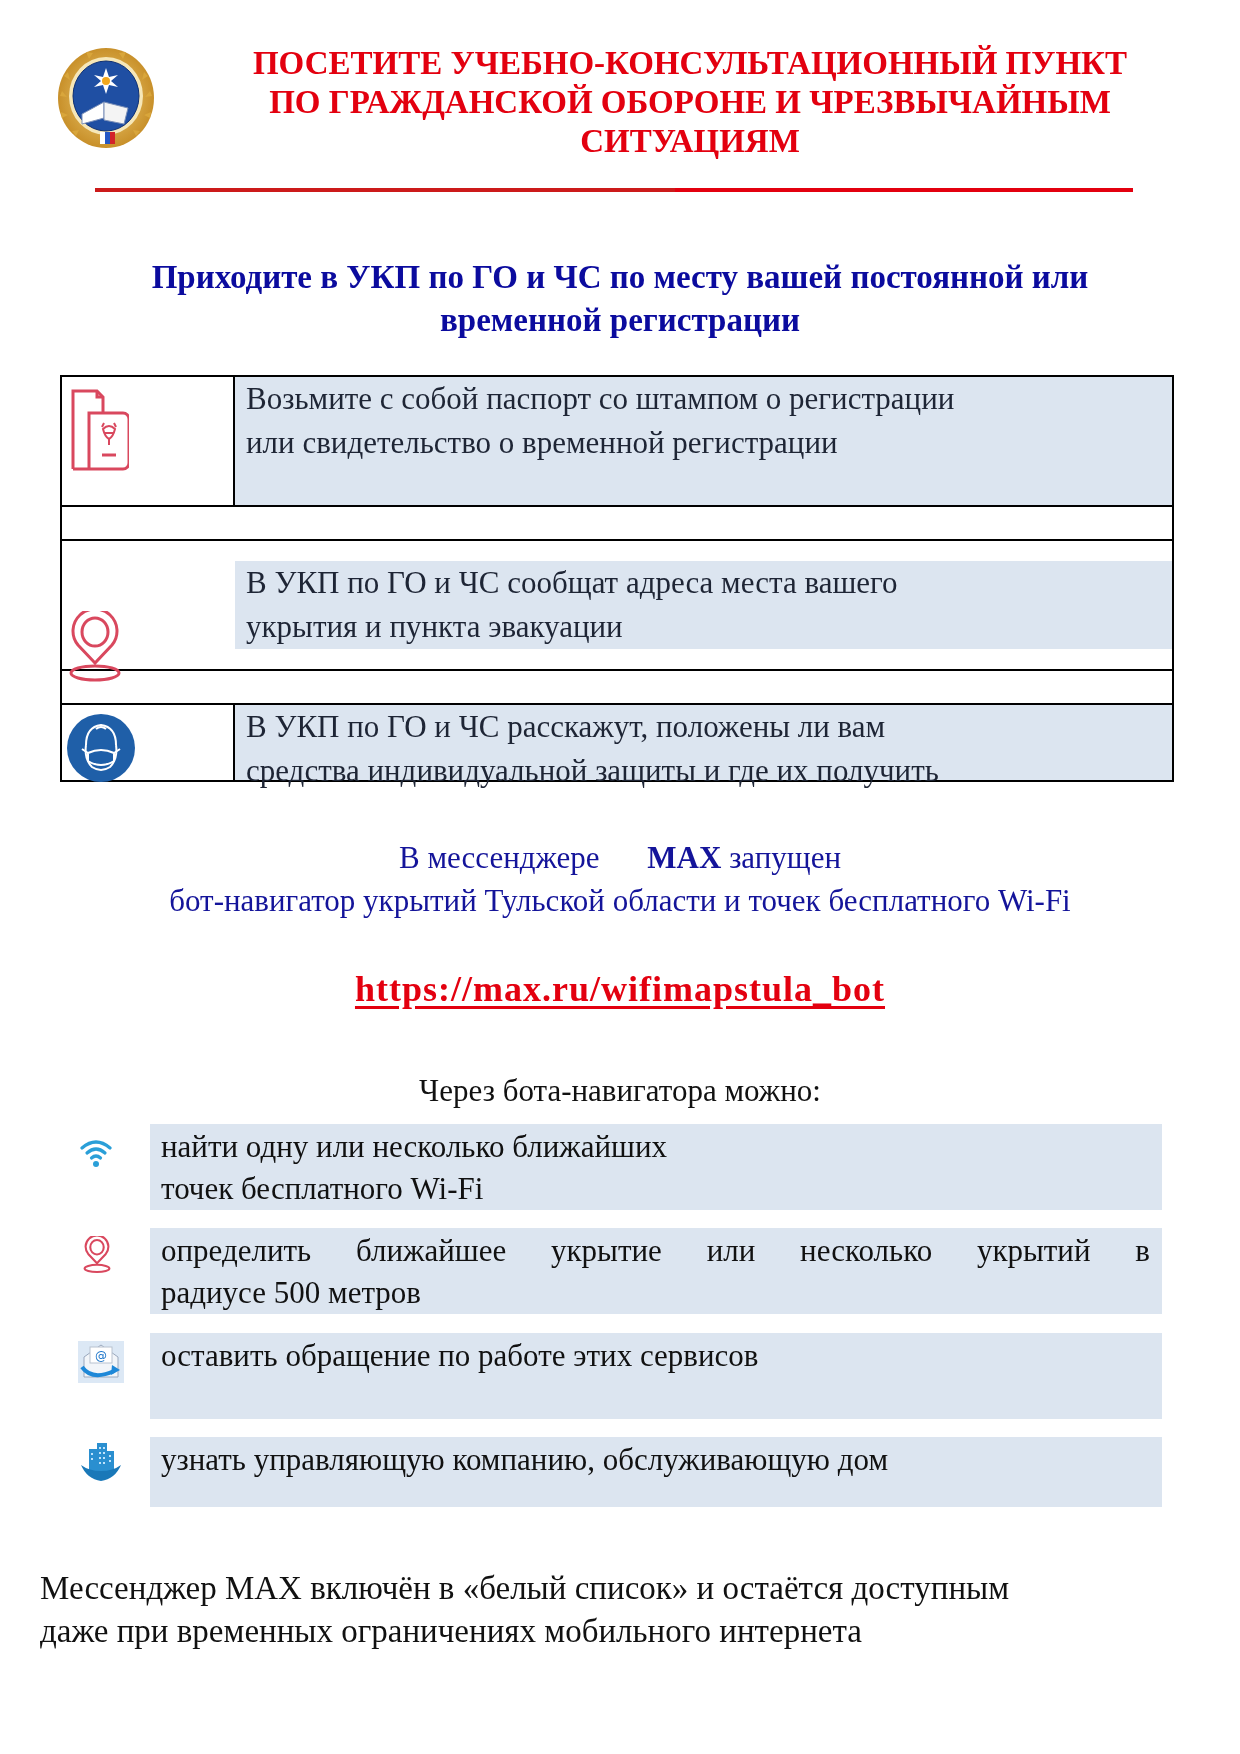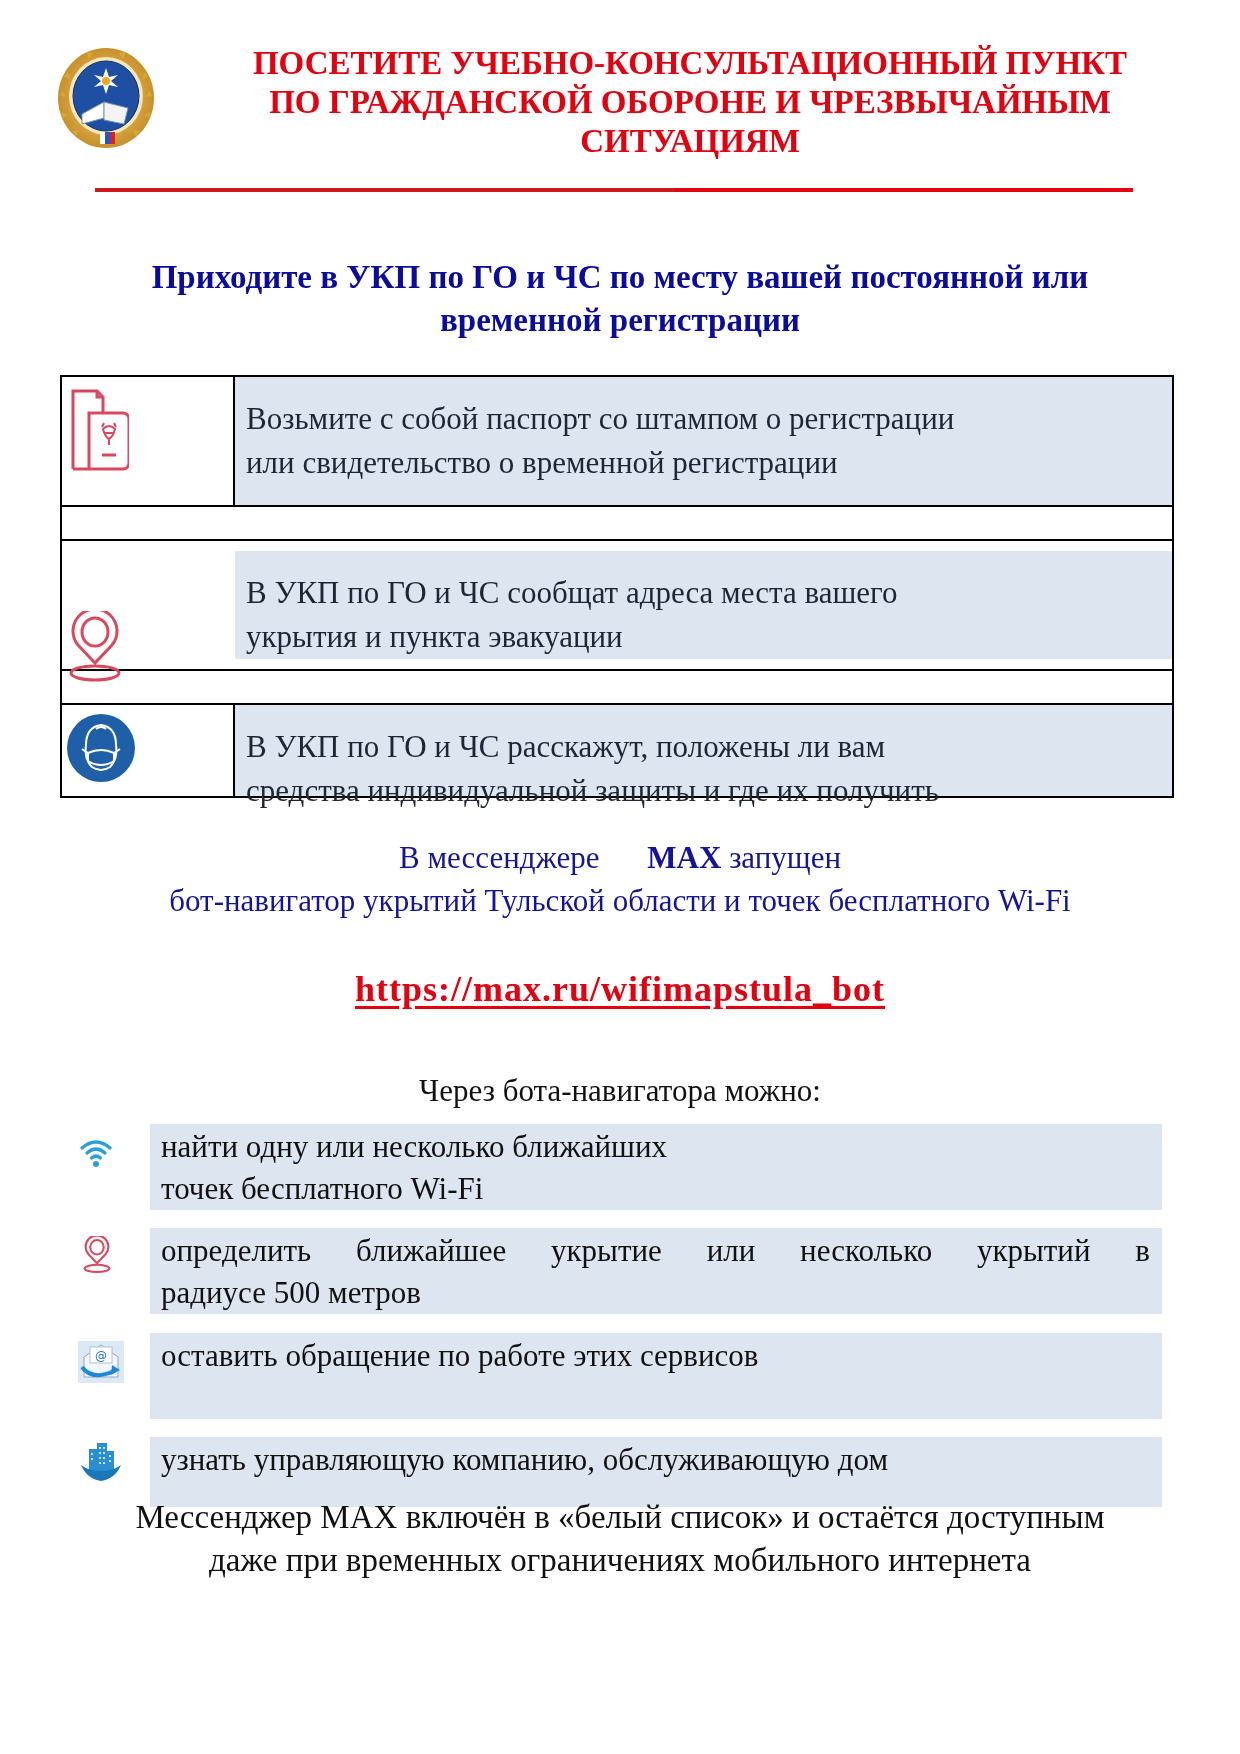--- a/index.html
+++ b/index.html
@@ -15,44 +15,44 @@
   .title-rule-dark { left: 95px; top: 188px; width: 580px; height: 4px; background: #cc1a1a; }
 
   .subtitle { left: 60px; top: 256px; width: 1120px; text-align: center;
               color: #0b0b9e; font-weight: bold; font-size: 33px; line-height: 43px; }
 
   
   .info-table { left: 60px; top: 375px; width: 1114px; border: 2px solid #000; box-sizing: border-box; }
   .info-row { display: flex; border-bottom: 2px solid #000; }
   .info-row.last { border-bottom: none; }
   .info-icon-cell { width: 171px; border-right: 2px solid #000; position: relative; background: #fff; flex: 0 0 auto; }
-  .info-text-cell { flex: 1; background: #dce5f0; padding: 20px 10px 0 11px; font-size: 31px; line-height: 44px; color: #1e2535; }
+  .info-text-cell { flex: 1; background: #dce5f0; padding: 0 10px 0 11px; font-size: 31px; line-height: 44px; color: #1e2535; }
   .info-spacer { height: 32px; border-bottom: 2px solid #000; background: #fff; }
   .row-1 { height: 128px; }
   .row-2 { height: 128px; align-items: center; }
-  .row-3 { height: 91px; }
+  .row-3 { height: 75px; }
 
   .max-intro { left: 40px; top: 836px; width: 1160px; text-align: center; color: #14149a; font-size: 31px; line-height: 43px; }
   .max-intro b { font-weight: bold; margin-left: 40px; }
 
   .bot-link { left: 40px; top: 968px; width: 1160px; text-align: center; }
   .bot-link a { color: #e3000f; font-weight: bold; font-size: 36px; text-decoration: underline; text-decoration-thickness: 3px; text-underline-offset: 5px; letter-spacing: 1px; }
 
   .features-title { left: 40px; top: 1060px; width: 1160px; text-align: center; font-size: 31px; line-height: 40px; color: #111; margin-top: 11px; }
 
   .feature { left: 60px; width: 1102px; display: flex; }
   .feature-icon { width: 90px; flex: 0 0 auto; position: relative; }
   .feature-text { width: 1012px; background: #dce5f0; font-size: 31px; line-height: 42px; color: #111; padding: 2px 12px 8px 11px; box-sizing: border-box; }
   .feature-text.justify { text-align: justify; text-align-last: left; }
   .f1 { top: 1124px; height: 86px; }
   .f2 { top: 1228px; height: 86px; }
   .f3 { top: 1333px; height: 86px; }
   .f4 { top: 1437px; height: 70px; }
 
-  .footer { left: 40px; top: 1496px; width: 1160px; text-align: center; font-size: 33px; line-height: 43px; color: #111; }
+  .footer { left: 40px; top: 1567px; width: 1160px; font-size: 33px; line-height: 43px; color: #111; }
 </style>
 </head>
 <body>
 
 <div class="abs logo">
   <svg width="100" height="104" viewBox="0 0 100 104">
     <defs>
       <radialGradient id="gold" cx="50%" cy="50%" r="50%">
         <stop offset="0%" stop-color="#f3d27a"></stop>
         <stop offset="100%" stop-color="#c8902a"></stop>

